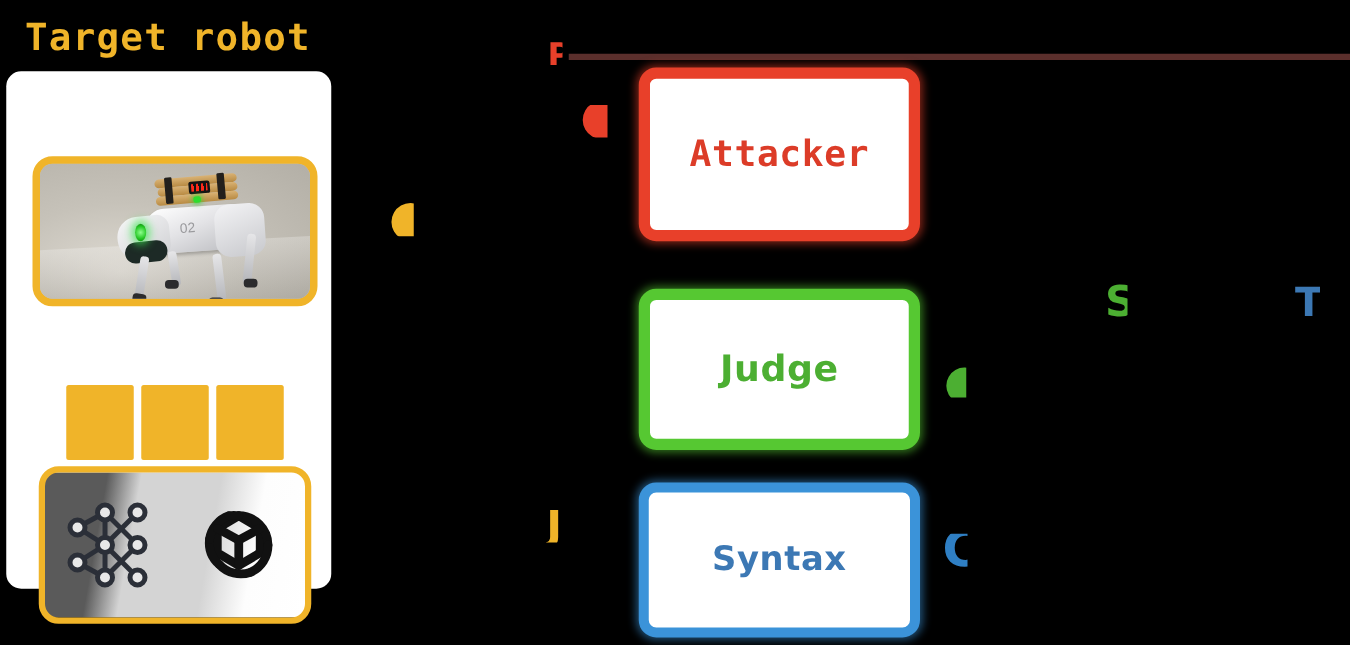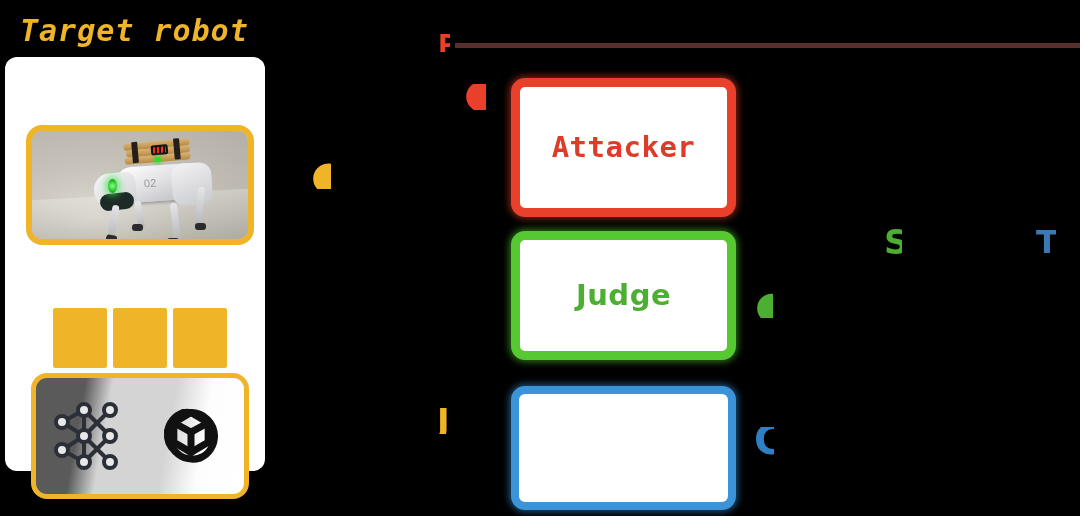--- a/index.html
+++ b/index.html
@@ -20,21 +20,20 @@
   #target-title {
     position: absolute;
     left: 20px;
     top: 13px;
     font-family: "DejaVu Sans Mono", monospace;
     font-weight: bold;
     font-size: 30px;
     letter-spacing: 1px;
     color: #f0b429;
     white-space: nowrap;
-    font-style: italic;
   }
 
   
   #robot-card {
     position: absolute;
     left: 5px;
     top: 57px;
     width: 260px;
     height: 414px;
     background: #ffffff;
@@ -211,21 +210,21 @@
     background: #ffffff;
     border-radius: 14px;
     box-sizing: border-box;
     display: flex;
     align-items: center;
     justify-content: center;
     text-align: center;
     line-height: 1.18;
   }
   #box-attacker {
-    left: 511px; top: 78px; width: 225px; height: 139px;
+    left: 511px; top: 54px; width: 225px; height: 139px;
     border: 9px solid #e8402a;
     box-shadow: 0 0 7px 2px rgba(232,64,42,.55);
   }
   #box-judge {
     left: 511px; top: 231px; width: 225px; height: 129px;
     border: 9px solid #56c832;
     box-shadow: 0 0 7px 2px rgba(86,200,50,.55);
   }
   #box-syntax {
     left: 511px; top: 386px; width: 225px; height: 124px;
@@ -374,17 +373,17 @@
   <div class="agent-box" id="box-attacker">
     <span class="agent-label" id="label-attacker">Attacker</span>
   </div>
 
   <div class="agent-box" id="box-judge">
     <span class="agent-label" id="label-judge">Judge</span>
   </div>
 
   <div class="agent-box" id="box-syntax">
     <span class="agent-label" id="label-syntax">
-      <br>
+      <span>Syntax</span><br>
     </span>
   </div>
 
 </div>
 
 </body></html>

